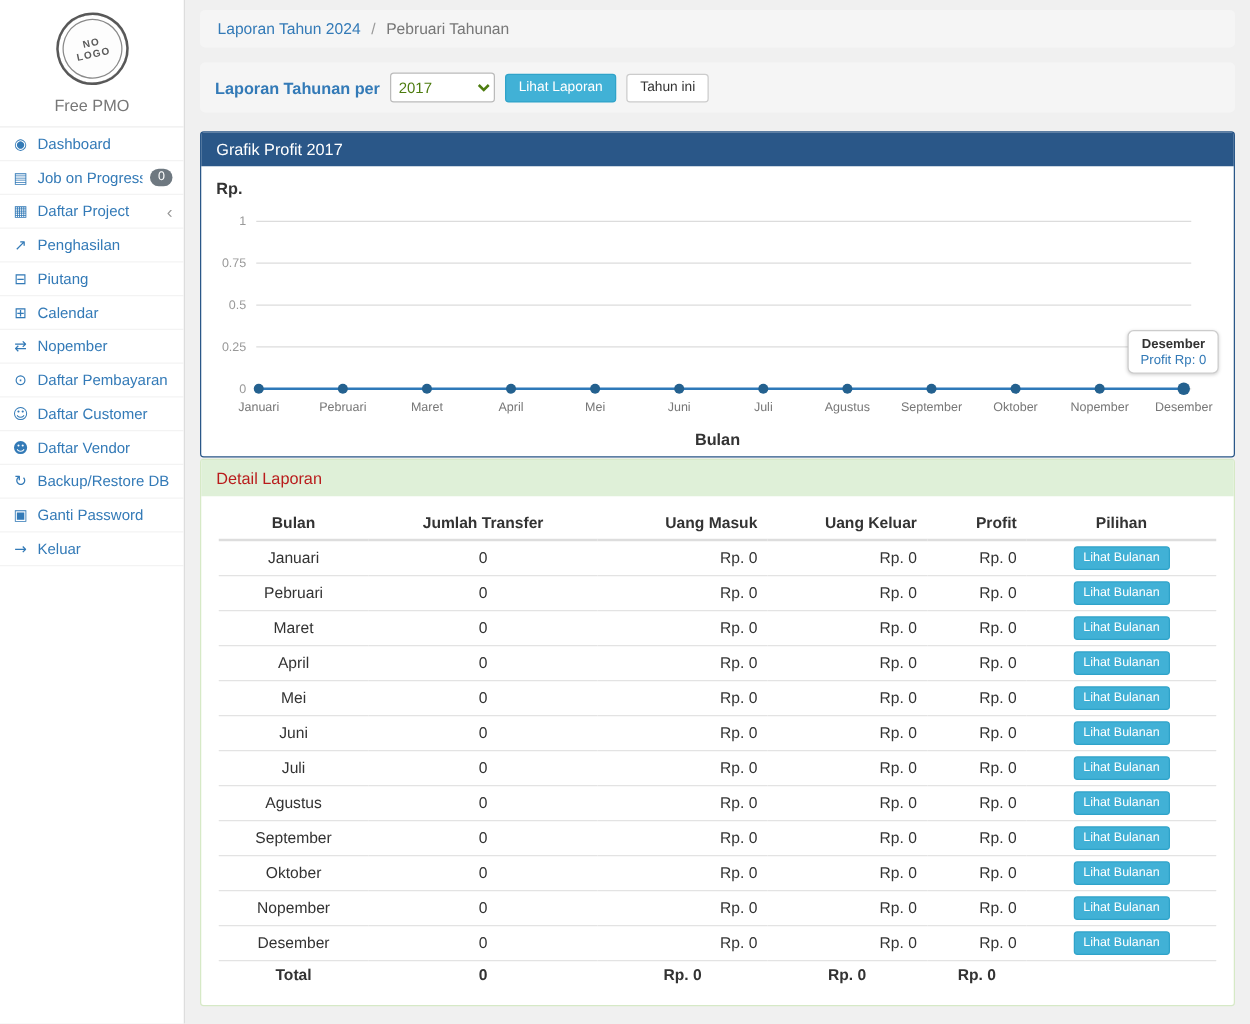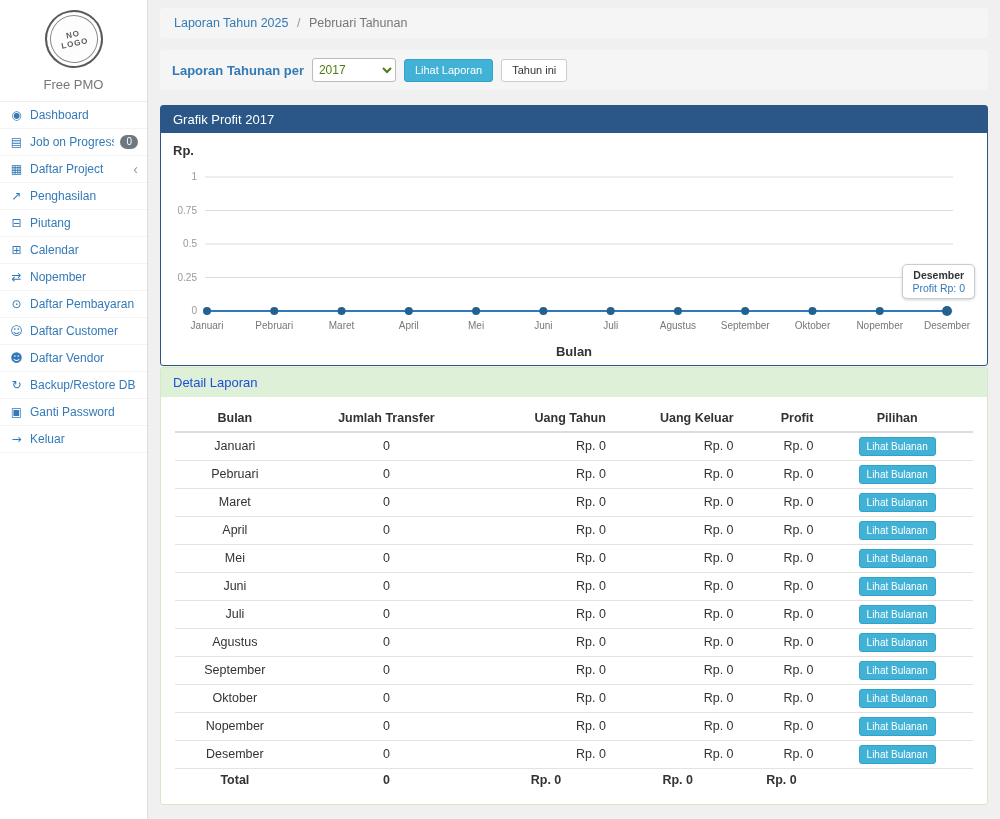--- a/index.html
+++ b/index.html
@@ -38,21 +38,21 @@
   .filter-bar { background:#f5f5f5; border-radius:4px; padding:8px 12px; display:flex; align-items:center; gap:8px; margin-bottom:15px; }
   .filter-label { color:#337ab7; font-weight:bold; font-size:13px; }
   select.year { font-size:12px; padding:3px 2px; border:1px solid #bbb; border-radius:3px; background:#fff; color:#4d7c0f; width:84px; font-family:inherit; }
   .btn { font-size:11px; padding:4px 10px; border-radius:3px; border:1px solid #ccc; background:#fff; color:#333; cursor:pointer; font-family:inherit; line-height:13px; }
   .btn-info { background:#41b1d6; border-color:#2fa3c9; color:#fff; }
   .btn-xs { font-size:10px; padding:2px 7px; }
   .panel { border:1px solid #ddd; border-radius:3px; margin-bottom:1px; background:#fff; }
   .panel-primary { border-color:#2a5788; }
   .panel-primary > .panel-heading { background:#2a5788; color:#fff; padding:6px 12px; font-size:13px; }
   .panel-success { border-color:#d6e9c6; }
-  .panel-success > .panel-heading { background:#dff0d8; color:#1d4ed8; padding:7px 12px; font-size:13px; }
+  .panel-success > .panel-heading { background:#dff0d8; color:#b91c1c; padding:7px 12px; font-size:13px; }
   
   .chart-body { position:relative; height:232px; padding:8px 10px; }
   .rp-label { position:absolute; top:10px; left:12px; font-weight:bold; font-size:13px; color:#333; }
   #chart-svg { position:absolute; top:30px; left:10px; }
   .bulan-label { position:absolute; bottom:6px; left:0; right:0; text-align:center; font-weight:bold; font-size:13px; color:#333; }
   .chart-tooltip { position:absolute; right:12px; top:131px; background:#fff; border:1px solid #ccc; border-radius:5px; padding:4px 9px; text-align:center; box-shadow:0 1px 3px rgba(0,0,0,0.18); }
   .tt-title { font-weight:bold; font-size:10.5px; color:#333; }
   .tt-text { font-size:10.5px; color:#337ab7; margin-top:1px; white-space:nowrap; }
   
   .table-wrap { padding:8px 14px 12px; }
@@ -154,21 +154,21 @@
           <span class="mi">→</span>
           <span class="lbl">Keluar</span>
         </a>
       </li>
     </ul>
 </div>
 
 <div class="main">
 
   <div class="breadcrumb">
-    <a href="#">Laporan Tahun 2025</a>
+    <a href="#">Laporan Tahun 2024</a>
     <span class="sep">/</span>
     <span>Pebruari Tahunan</span>
   </div>
 
   <div class="filter-bar">
     <span class="filter-label">Laporan Tahunan per</span>
     <select class="year">
       <option>2017</option>
     </select>
     <button class="btn btn-info">Lihat Laporan</button>
@@ -233,21 +233,21 @@
             <col style="width:23%">
             <col style="width:17%">
           <col style="width:16%">
             <col style="width:10%">
             <col style="width:19%">
         </colgroup>
         <thead>
             <tr id="report-head">
               <th class="ta-c">Bulan</th>
               <th class="ta-c">Jumlah Transfer</th>
-              <th class="ta-r">Uang Tahun</th>
+              <th class="ta-r">Uang Masuk</th>
               <th class="ta-r">Uang Keluar</th>
               <th class="ta-r">Profit</th>
               <th class="ta-c">Pilihan</th>
             </tr>
           </thead>
         <tbody id="report-body">
             <tr>
               <td class="ta-c">Januari</td>
               <td class="ta-c">0</td>
               <td class="ta-r">Rp. 0</td>

